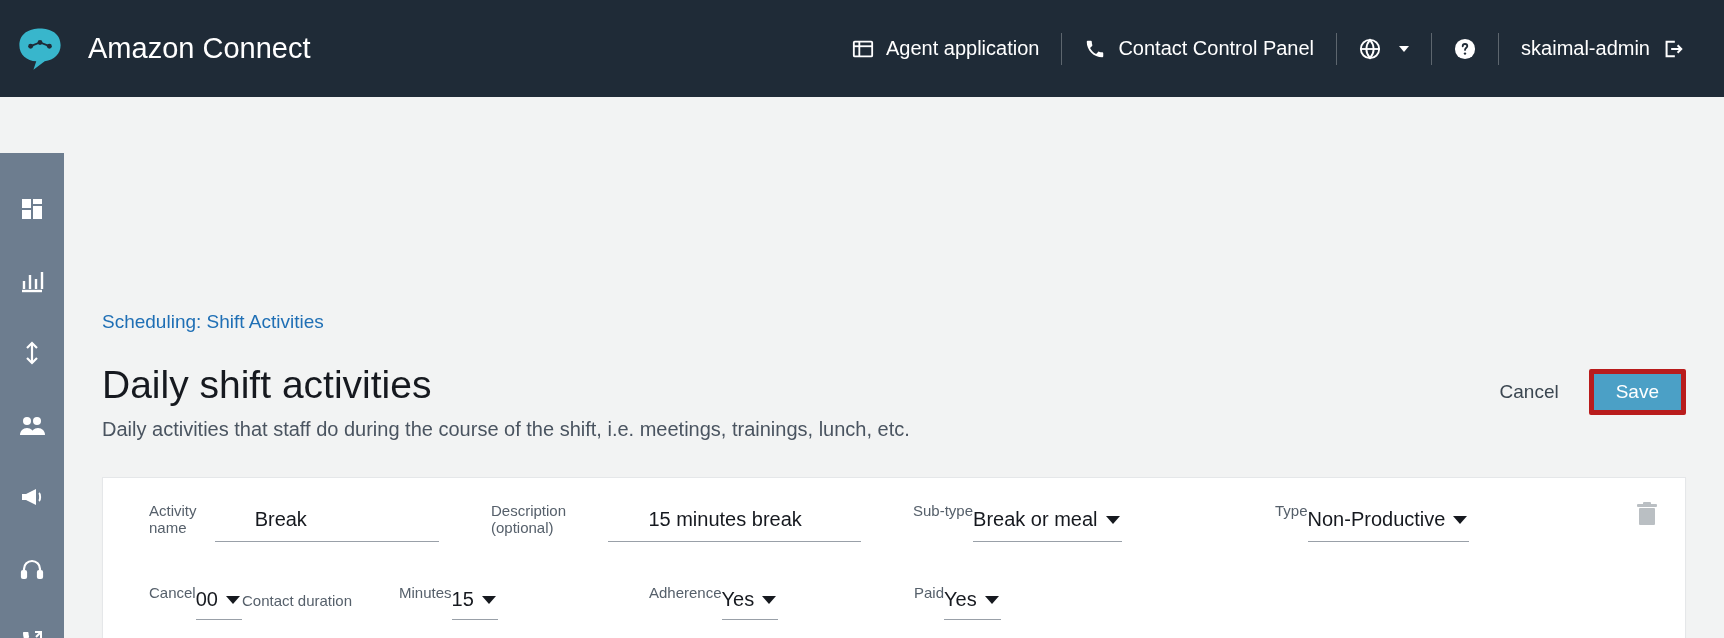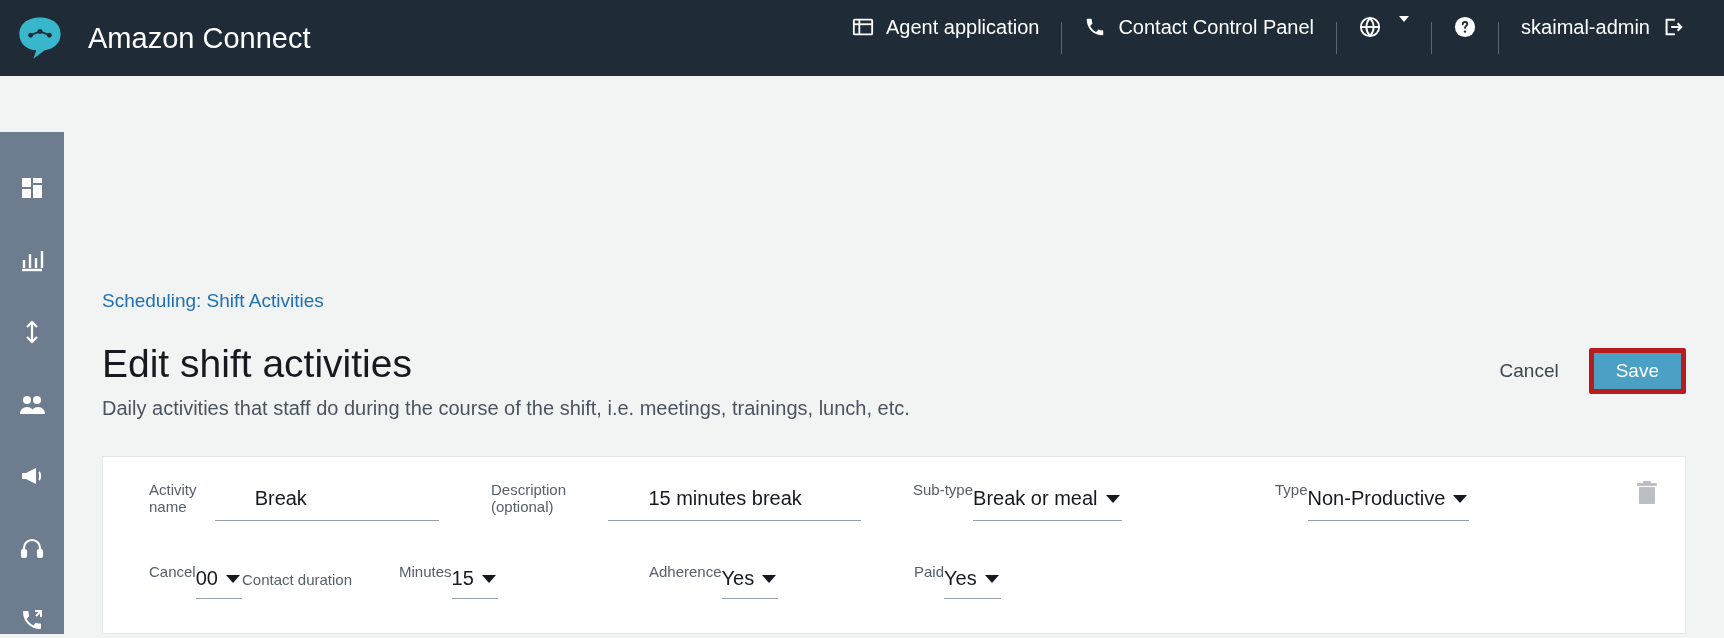--- a/index.html
+++ b/index.html
@@ -5,21 +5,21 @@
   * { box-sizing: border-box; margin: 0; padding: 0; }
   body {
     font-family: "Amazon Ember", "Helvetica Neue", Arial, sans-serif;
     background: #f2f3f3;
     color: #16191f;
     width: 1724px;
     height: 638px;
     overflow: hidden;
   }
   .topbar {
-    height: 76px;
+    height: 97px;
     background: #1f2b37;
     display: flex;
     align-items: center;
     padding: 0 18px 0 10px;
     color: #fff;
   }
   .logo-wrap {
     display: flex;
     align-items: center;
     gap: 18px;
@@ -35,21 +35,21 @@
     color: #fff;
   }
   .top-spacer { flex: 1; }
   .top-links {
     display: flex;
     align-items: center;
     height: 100%;
   }
   .top-link {
     display: flex;
-    align-items: flex-start;
+    align-items: center;
     gap: 12px;
     padding: 0 22px;
     height: 44px;
     color: #fff;
     font-size: 20px;
     cursor: pointer;
     position: relative;
   }
   .top-sep {
     width: 1px; height: 32px;
@@ -333,21 +333,21 @@
           <path d="M21 3l-5 5" stroke="#fff" stroke-width="2"></path>
         </svg>
     </div>
   </div>
 
   <div class="main">
     <div class="breadcrumb">Scheduling: Shift Activities</div>
 
     <div class="page-head">
       <div>
-        <h1 class="page-title">Edit shift activities</h1>
+        <h1 class="page-title">Daily shift activities</h1>
         <div class="page-subtitle">Daily activities that staff do during the course of the shift, i.e. meetings, trainings, lunch, etc.</div>
       </div>
       <div class="head-actions">
         <button class="btn-cancel">Cancel</button>
         <button class="btn-save">Save</button>
       </div>
     </div>
 
     <div class="card">
       <div class="trash">

